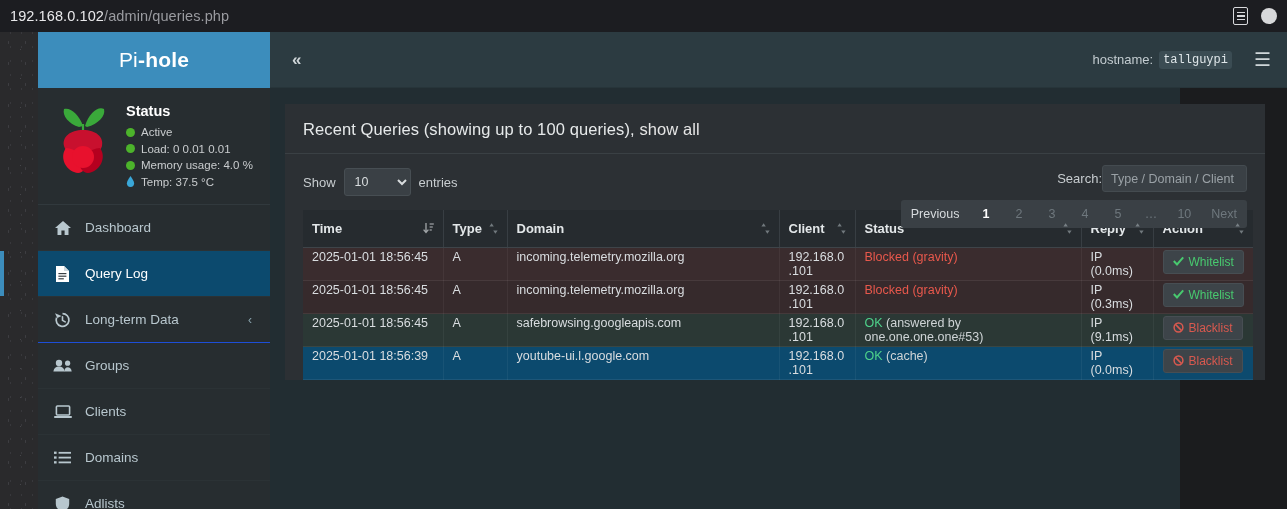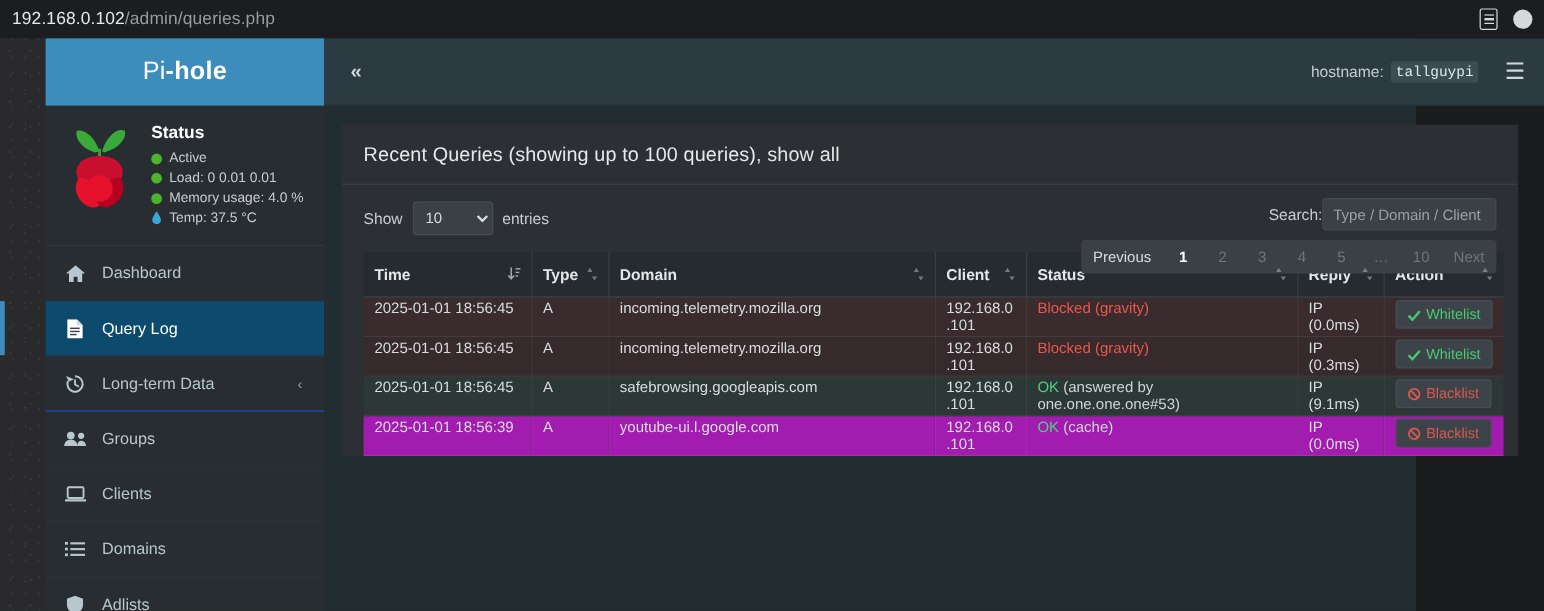--- a/index.html
+++ b/index.html
@@ -188,26 +188,26 @@
     font-size: 12.5px; color: #d9dde0;
     padding: 2px 9px; vertical-align: top;
     border-right: 1px solid rgba(255,255,255,.05);
     border-bottom: 1px solid rgba(255,255,255,.07);
     overflow-wrap: anywhere;
   }
   tbody td:last-child { border-right: none; }
   tr.blocked-a { background: #3a2c2e; }
   tr.blocked-b { background: #362a2c; }
   tr.ok-a { background: #2b3835; }
-  tr.ok-b { background: #a21caf; }
+  tr.ok-b { background: #0c4a6e; }
   .st-blocked { color: #e8584c; }
   .st-ok { color: #4ed18a; }
   .st-detail { color: #cfd4d6; }
   .act-btn {
-    display: inline-flex; align-items: flex-end; gap: 5px;
+    display: inline-flex; align-items: flex-start; gap: 5px;
     background: #3d4449; border: 1px solid #474e53; border-radius: 3px;
     padding: 5px 9px; font-size: 12px; line-height: 1;
   }
   .act-white { color: #48c96f; }
   .act-black { color: #d9594f; }
 
   .col-time { width: 140px; }
   .col-type { width: 64px; }
   .col-domain { width: 272px; }
   .col-client { width: 76px; }

